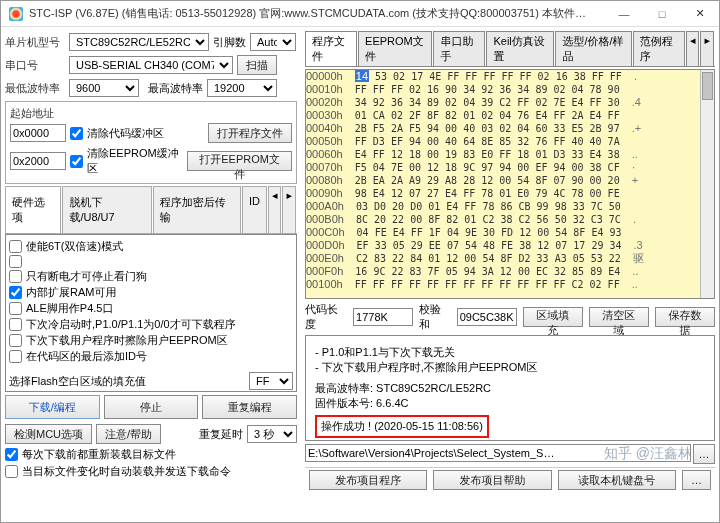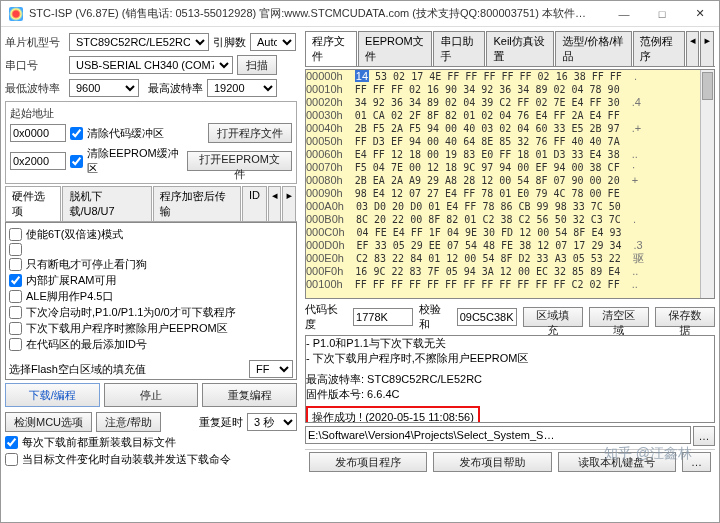--- a/index.html
+++ b/index.html
@@ -28,34 +28,34 @@
 .tabs{display:flex;border-bottom:1px solid #888;margin-bottom:2px}
 .tab{border:1px solid #888;border-bottom:none;padding:2px 6px;background:#e9e9e9;margin-right:1px;font-size:11px;cursor:pointer}
 .tab.active{background:#fff}
 .tab.more{padding:2px 3px}
 .hex{font-family:Consolas,monospace;font-size:10px;line-height:13px;white-space:pre;color:#333}
 .hex .addr{color:#555}
 .hex .sel{background:#3874d6;color:#fff;padding:0 1px}
 .hex .side{color:#777}
 .meta-row{display:flex;align-items:center;gap:6px;margin:3px 0}
 .meta-row input{width:60px}
-.log{border:1px solid #888;background:#fff;height:88px;padding:0;font-size:11px;overflow:hidden}
+.log{border:1px solid #888;background:#fff;height:106px;padding:9px;font-size:11px;overflow:hidden}
 .log .success{border:2px solid #e11;padding:2px 4px;display:inline-block;margin-top:4px}
 .pathrow{display:flex;align-items:flex-start;margin:3px 0;gap:2px}
 .pathrow input{flex:1}
 .bottombar{display:flex;gap:6px;padding:2px 4px;border-top:1px solid #ccc}
 .bottombar .btn{flex:1}
 .watermark{position:absolute;right:28px;bottom:60px;color:#89a;font-size:14px;opacity:.8;pointer-events:none}
 .big-dl{display:flex;gap:4px;margin:3px 0}
 .big-dl .btn{flex:1;height:24px}
 .hex-wrap{border:1px solid #888;background:#fef9c3;height:230px;overflow:auto;position:relative}
 .vscroll{position:absolute;right:0;top:0;bottom:0;width:14px;background:#eee;border-left:1px solid #bbb}
 .vscroll .thumb{position:absolute;left:1px;right:1px;top:2px;height:28px;background:#c4c4c4;border:1px solid #999}
 .mini-tabs{display:flex;font-size:10px;border-bottom:1px solid #aaa}
-.mini-tabs span{padding:2px 6px;border:1px solid #aaa;border-bottom:none;background:#eee;margin-right:1px;cursor:pointer}
+.mini-tabs span{padding:8px 6px;border:1px solid #aaa;border-bottom:none;background:#eee;margin-right:1px;cursor:pointer}
 .mini-tabs span.active{background:#fff}
 .mini-tabs .arrow{padding:2px 3px;border:1px solid #aaa;border-bottom:none;background:#eee;margin-left:auto}
 </style>
 </head>
 <body>
 
 <div class="window">
   <div class="titlebar">
     <div class="titlebar-icon"></div>
     <div class="titlebar-text">STC-ISP (V6.87E) (销售电话: 0513-55012928) 官网:www.STCMCUDATA.com (技术支持QQ:800003751) 本软件…</div>

